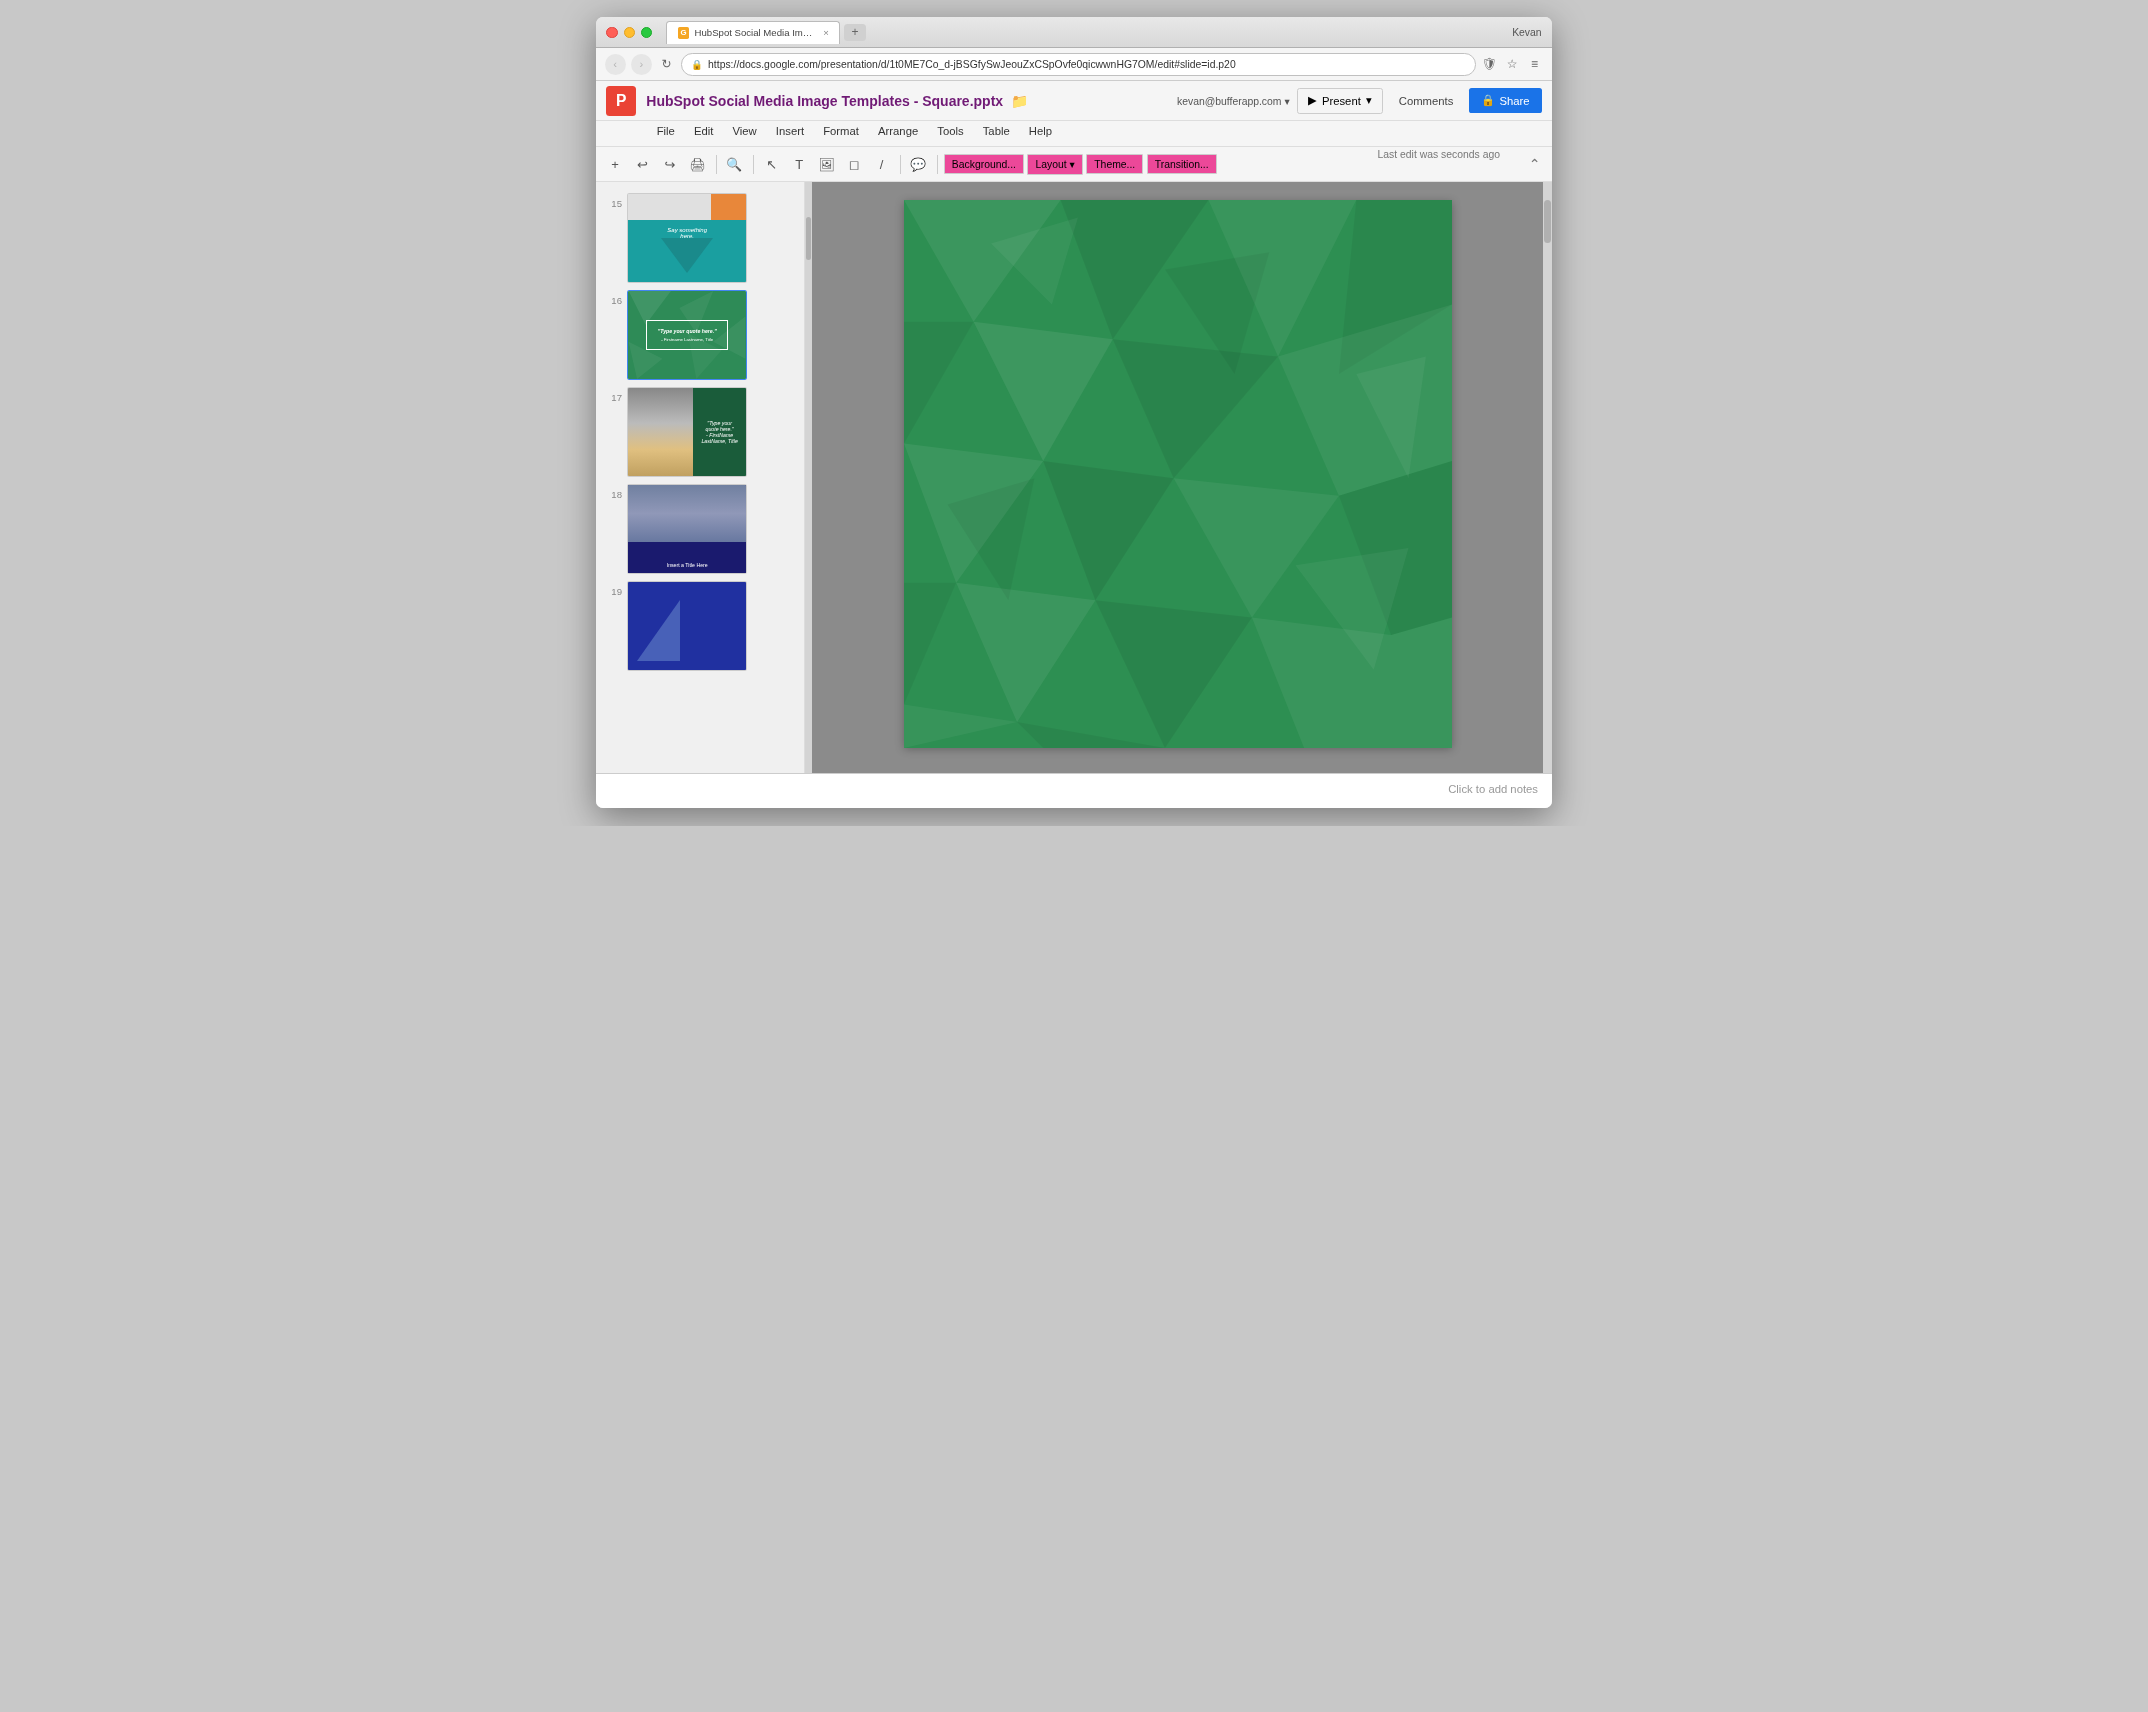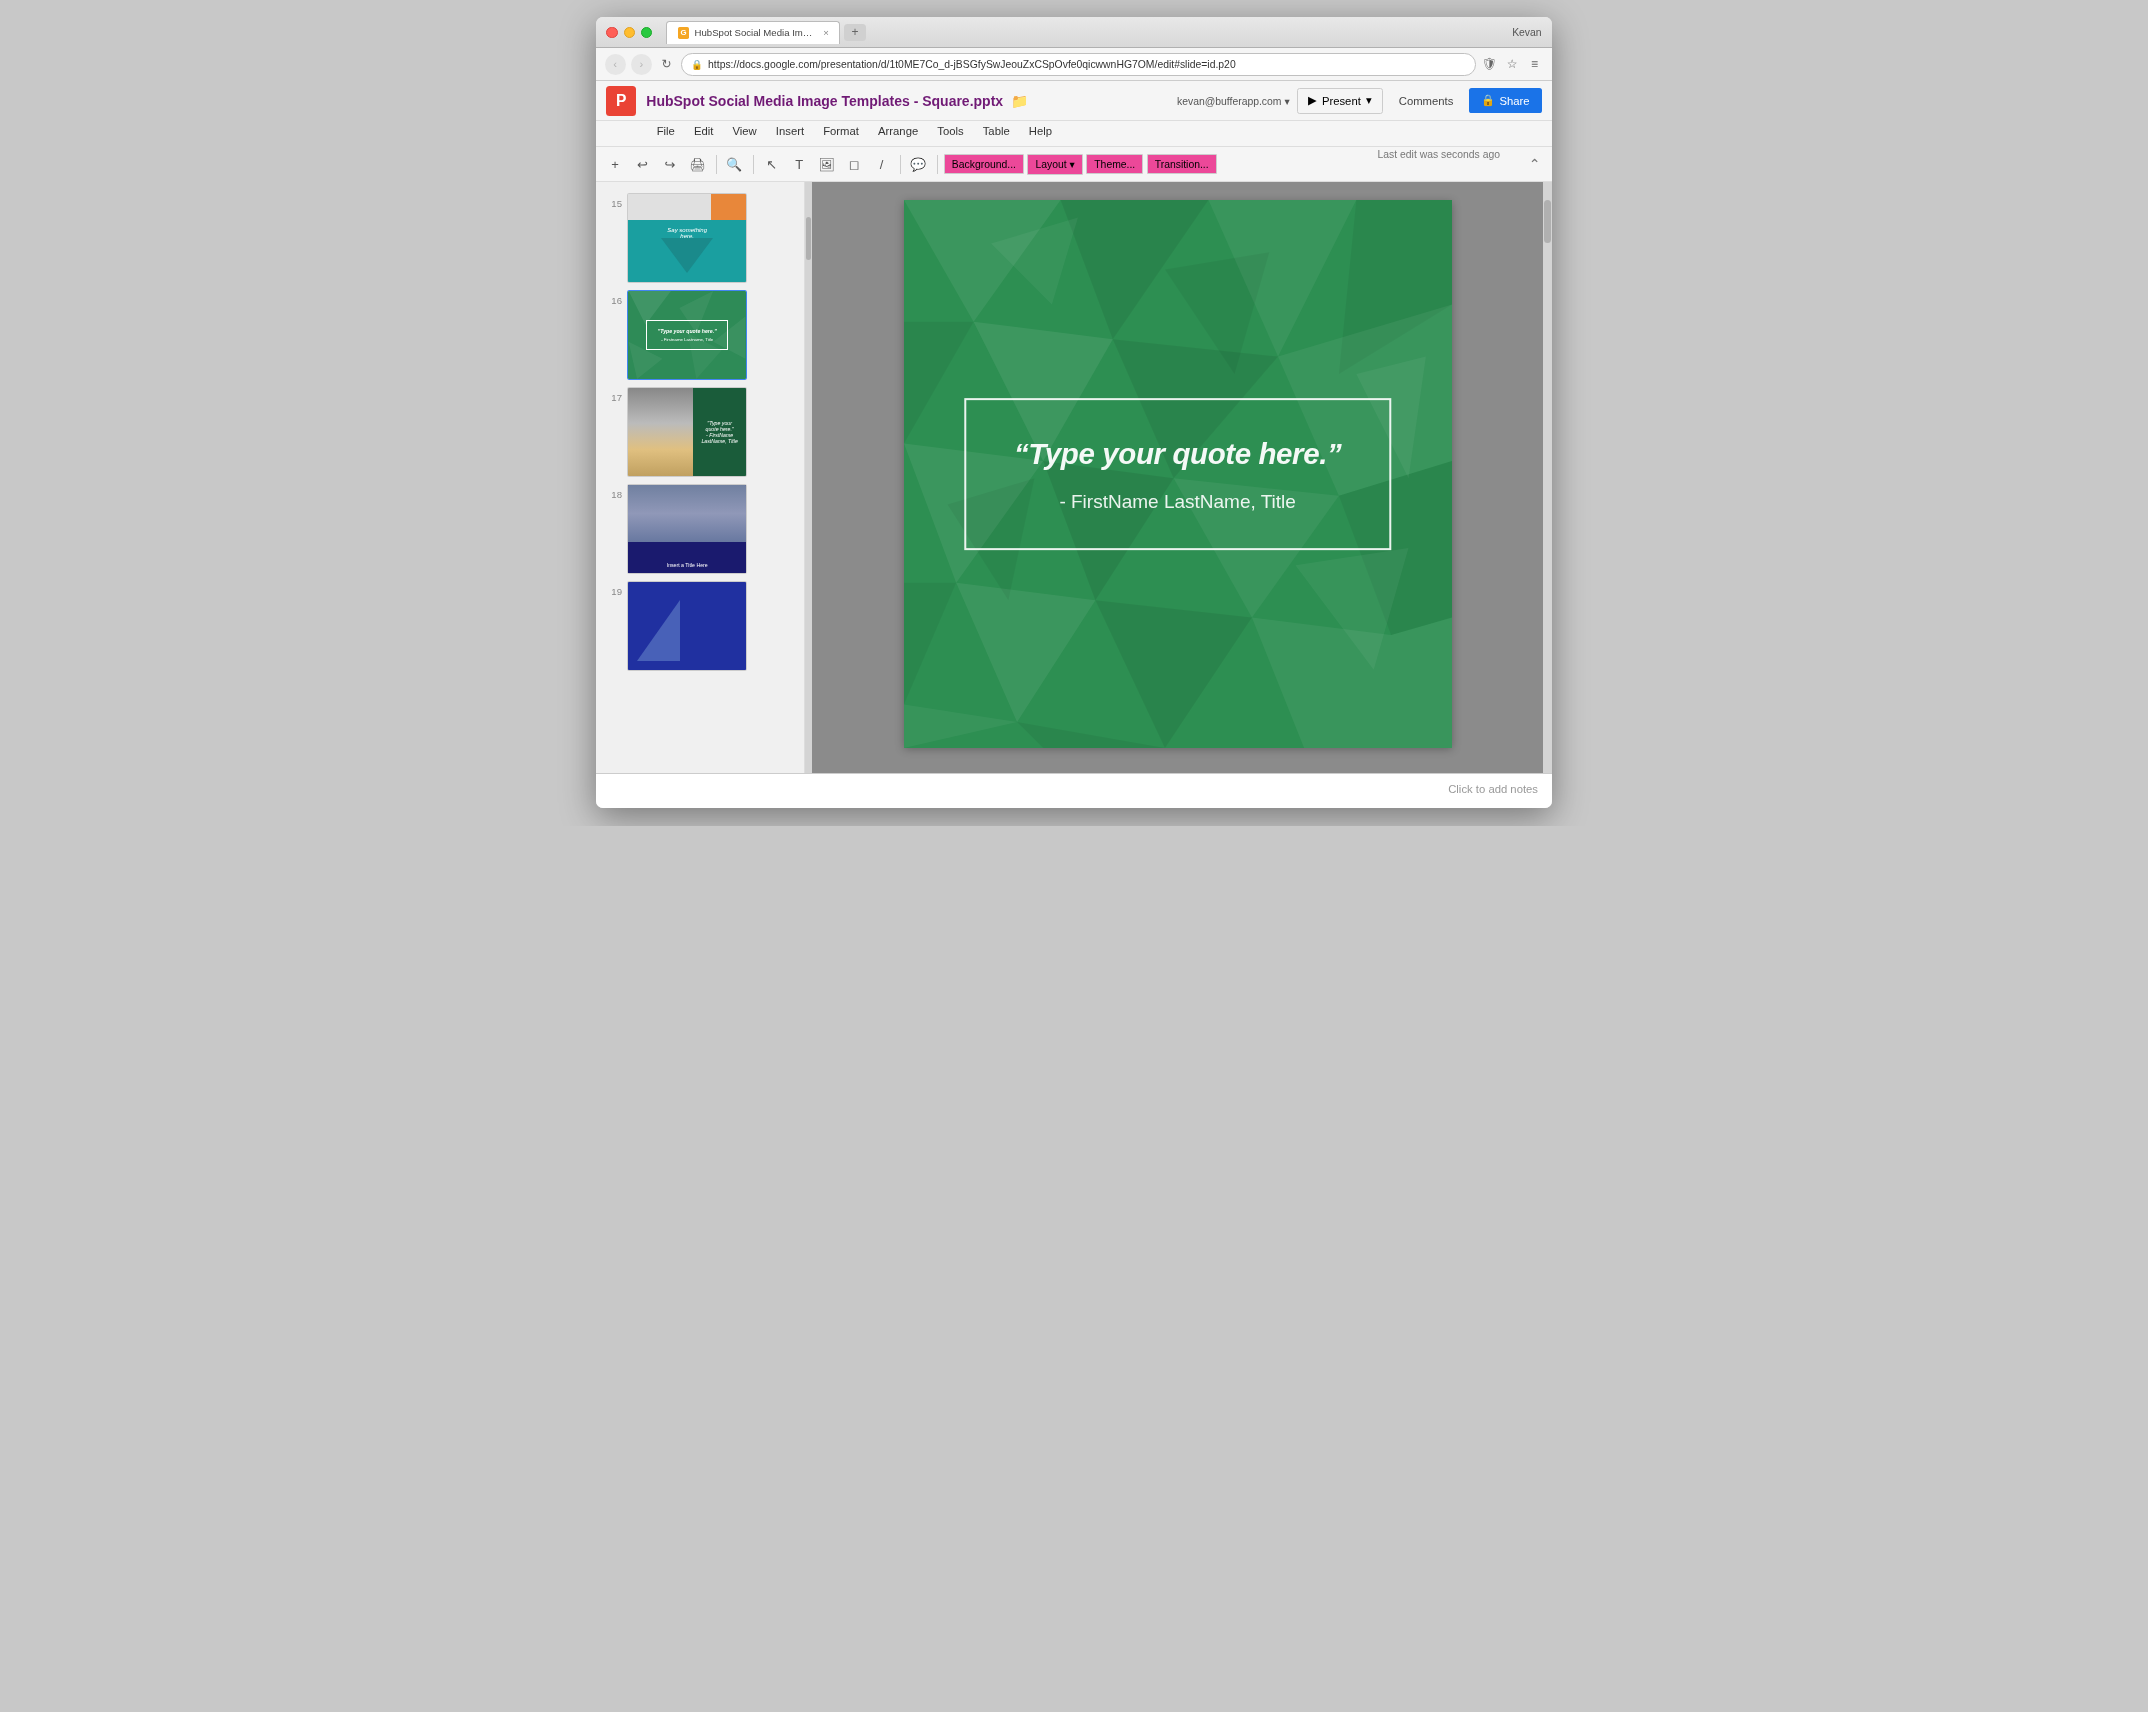--- a/index.html
+++ b/index.html
@@ -710,24 +710,20 @@
           <polygon points="0,580 130,600 0,630" fill="rgba(255,255,255,0.05)"></polygon>
           <polygon points="130,600 300,630 160,630" fill="rgba(0,0,0,0.06)"></polygon>
 
           <polygon points="100,50 200,20 170,120" fill="rgba(255,255,255,0.05)"></polygon>
           <polygon points="300,80 420,60 380,200" fill="rgba(0,0,0,0.05)"></polygon>
           <polygon points="520,200 600,180 580,320" fill="rgba(255,255,255,0.05)"></polygon>
           <polygon points="50,350 150,320 120,460" fill="rgba(0,0,0,0.05)"></polygon>
           <polygon points="450,420 580,400 540,540" fill="rgba(255,255,255,0.05)"></polygon>
         </svg>
 
-        <div class="quote-box">
-          <div class="quote-text">“Type your quote here.”</div>
-          <div class="quote-author">- FirstName LastName, Title</div>
-        </div>
       </div>
     </div>
 
     <div style="width: 8.7px; background: #d4d4d4; flex-shrink:0;">
       <div style="width:7px; height:43px; background:#b0b0b0; border-radius:3.5px; margin:0 auto; margin-top:17.4px;"></div>
     </div>
   </div>
 
   <div class="notes-area">
     <span>Click to add notes</span>

